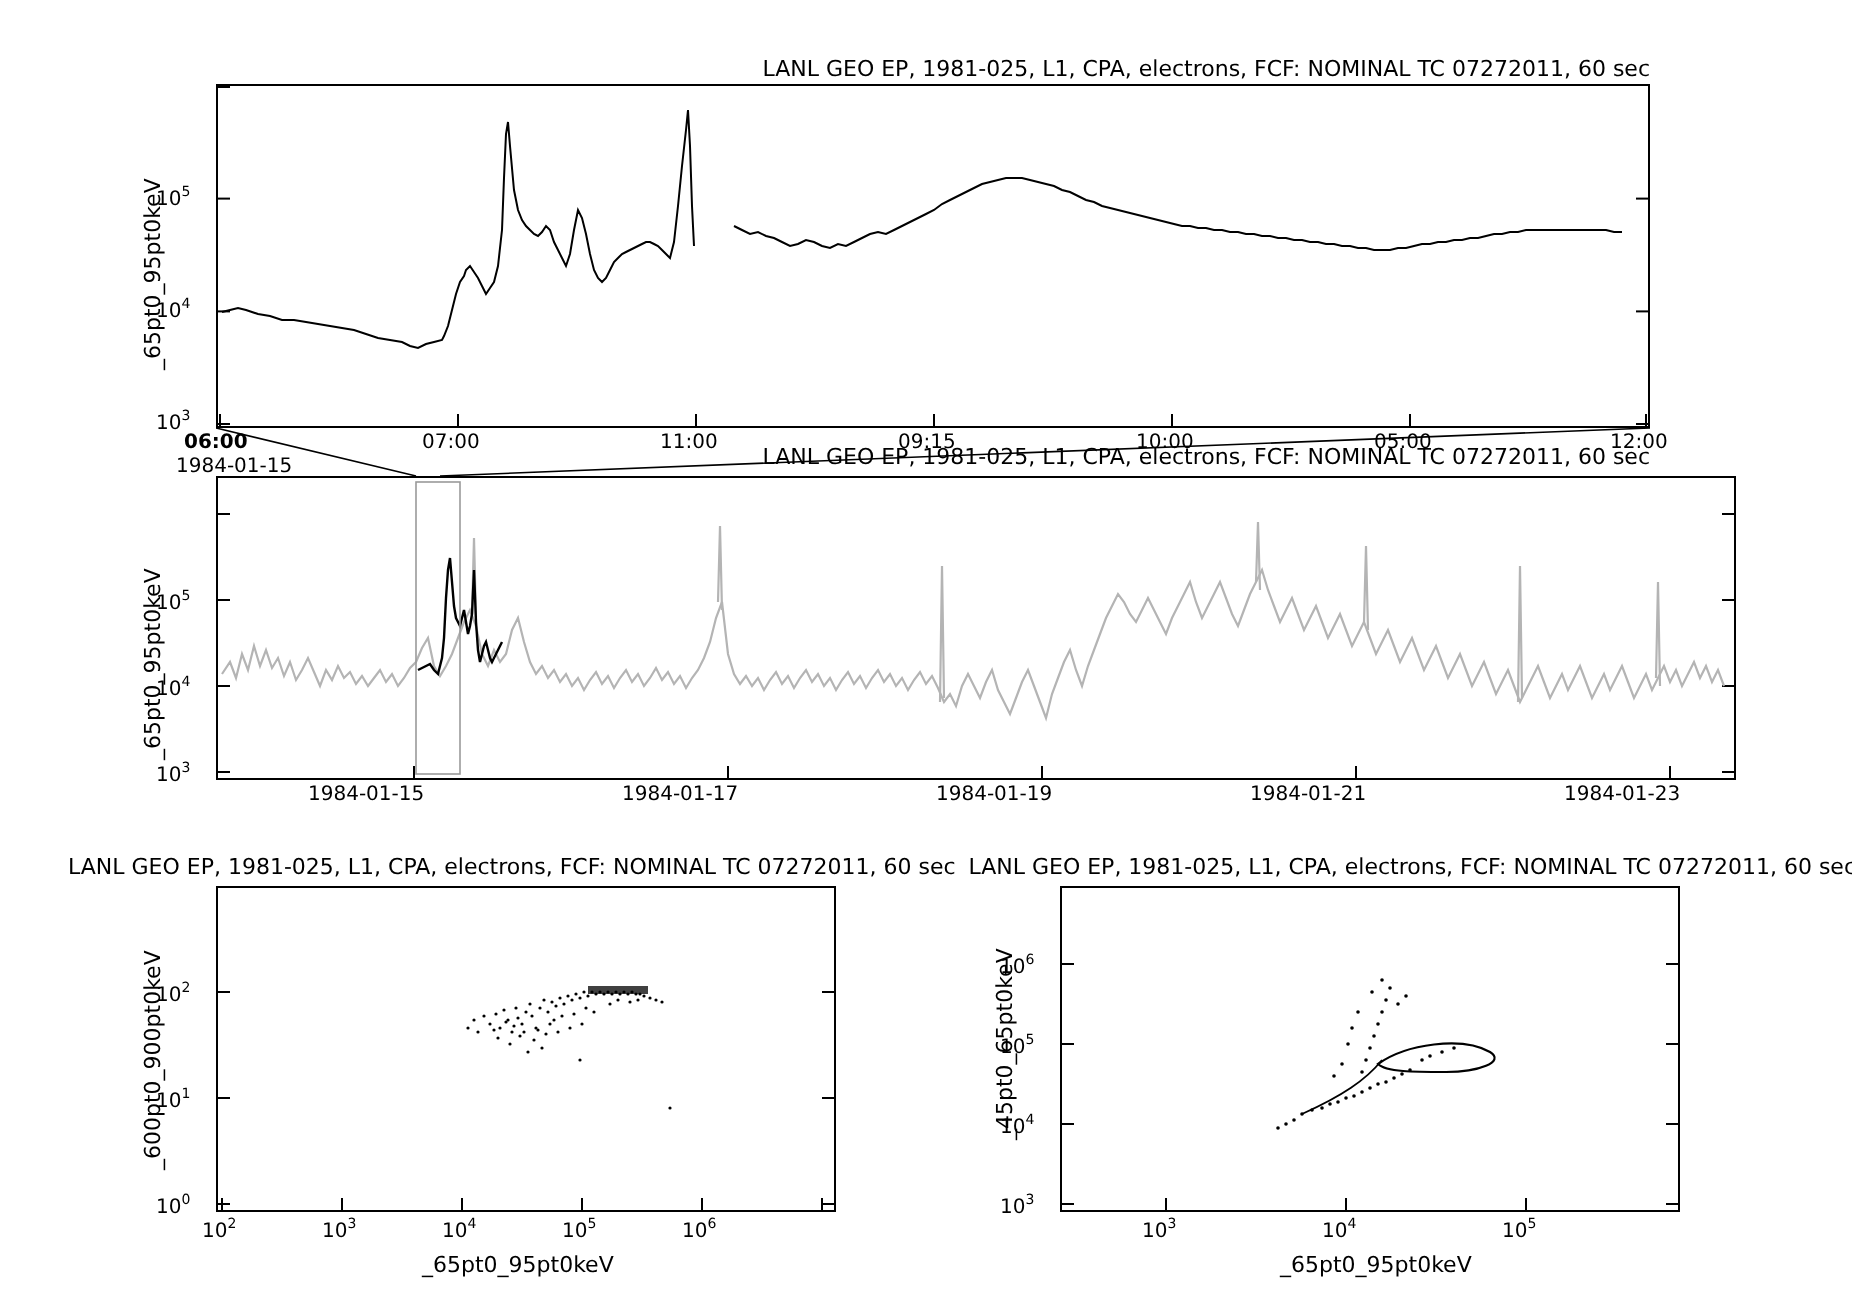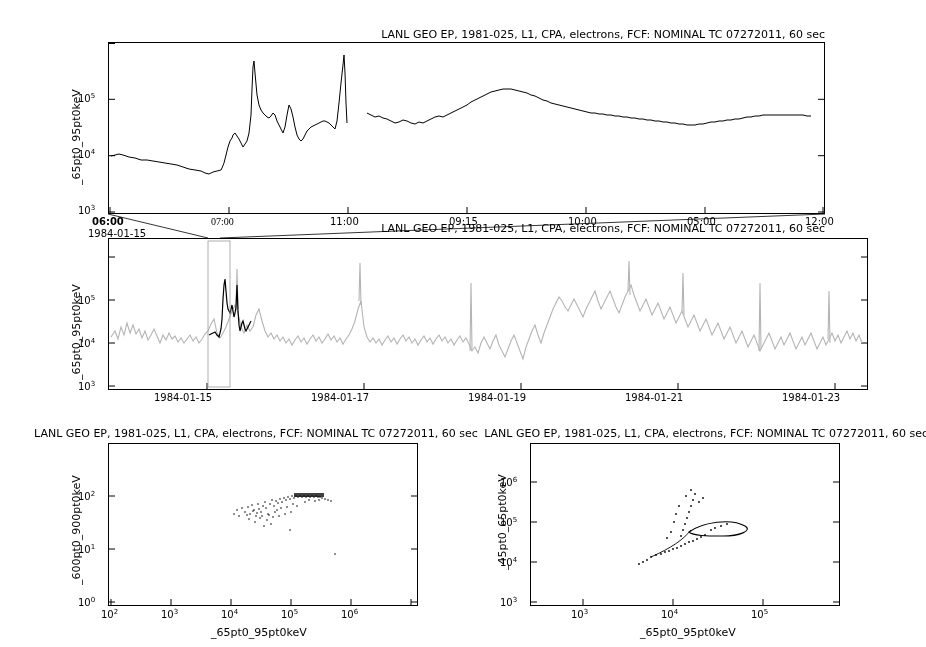--- a/index.html
+++ b/index.html
@@ -56,21 +56,21 @@
 
         <polyline fill="none" stroke="#000" stroke-width="1" points="258,70 262,72 266,74 270,73 274,75 278,76 282,78 286,80 290,79 294,77 298,78 302,80 306,81 310,79 314,80 318,78 322,76 326,74 330,73 334,74 338,72 342,70 346,68 350,66 354,64 358,62 362,59 366,57 370,55 374,53 378,51 382,49 386,48 390,47 394,46 398,46 402,46 406,47 410,48 414,49 418,50 422,52 426,53 430,55 434,57 438,58 442,60 446,61 450,62 454,63 458,64 462,65 466,66 470,67 474,68 478,69 482,70 486,70 490,71 494,71 498,72 502,72 506,73 510,73 514,74 518,74 522,75 526,75 530,76 534,76 538,77 542,77 546,78 550,78 554,79 558,79 562,80 566,80 570,81 574,81 578,82 582,82 586,82 590,81 594,81 598,80 602,79 606,79 610,78 614,78 618,77 622,77 626,76 630,76 634,75 638,74 642,74 646,73 650,73 654,72 658,72 662,72 666,72 670,72 674,72 678,72 682,72 686,72 690,72 694,72 698,73 702,73"></polyline>
       </svg>
     </div>
 
     <div class="tick-lbl" style="left:78px;top:204px;"><span>10</span><span class="sup">3</span></div>
     <div class="tick-lbl" style="left:78px;top:148px;"><span>10</span><span class="sup">4</span></div>
     <div class="tick-lbl" style="left:78px;top:92px;"><span>10</span><span class="sup">5</span></div>
 
     <div class="tick-lbl" style="left:92px;top:216px;font-weight:bold;">06:00</div>
-    <div class="tick-lbl" style="left:211px;top:216px;font-family:Liberation Serif, serif;">07:00</div>
+    <div class="tick-lbl" style="left:211px;top:216px;">07:00</div>
     <div class="tick-lbl" style="left:330px;top:216px;">11:00</div>
     <div class="tick-lbl" style="left:449px;top:216px;">09:15</div>
     <div class="tick-lbl" style="left:568px;top:216px;">10:00</div>
     <div class="tick-lbl" style="left:687px;top:216px;">05:00</div>
     <div class="tick-lbl" style="left:805px;top:216px;">12:00</div>
     <div class="tick-lbl" style="left:88px;top:228px;">1984-01-15</div>
   </div>
 
   <svg class="connector" style="left:108px;top:214px;" width="760" height="26">
     <line x1="0" y1="0" x2="100" y2="24" stroke="#000" stroke-width="0.8"></line>

